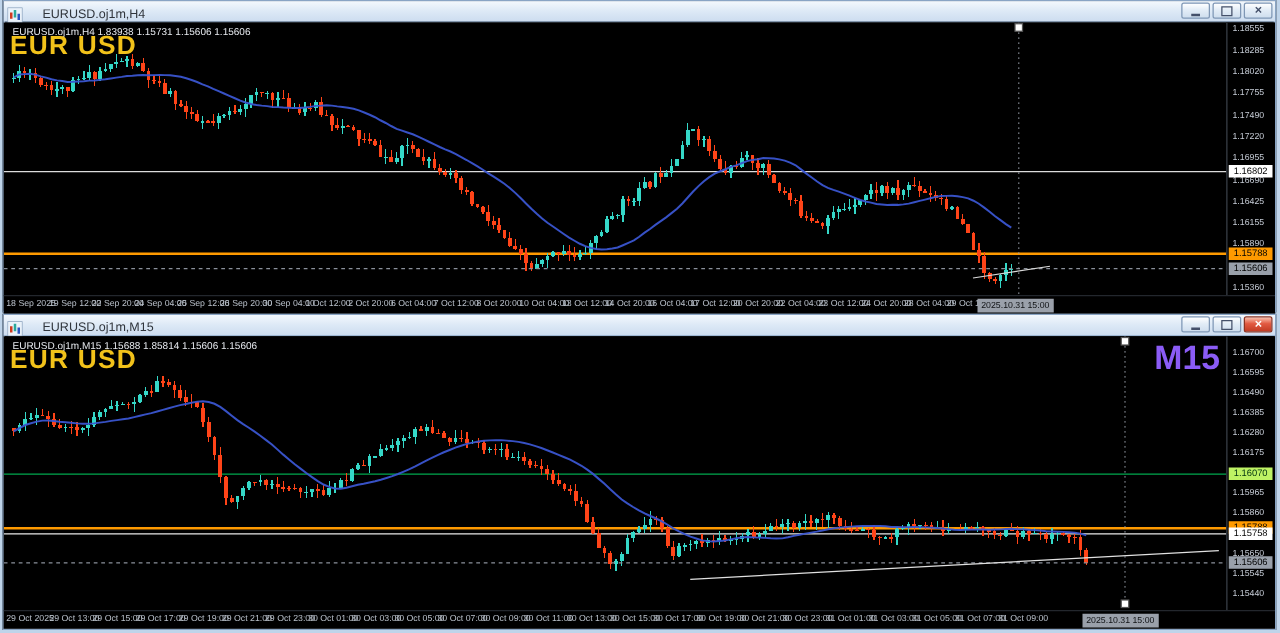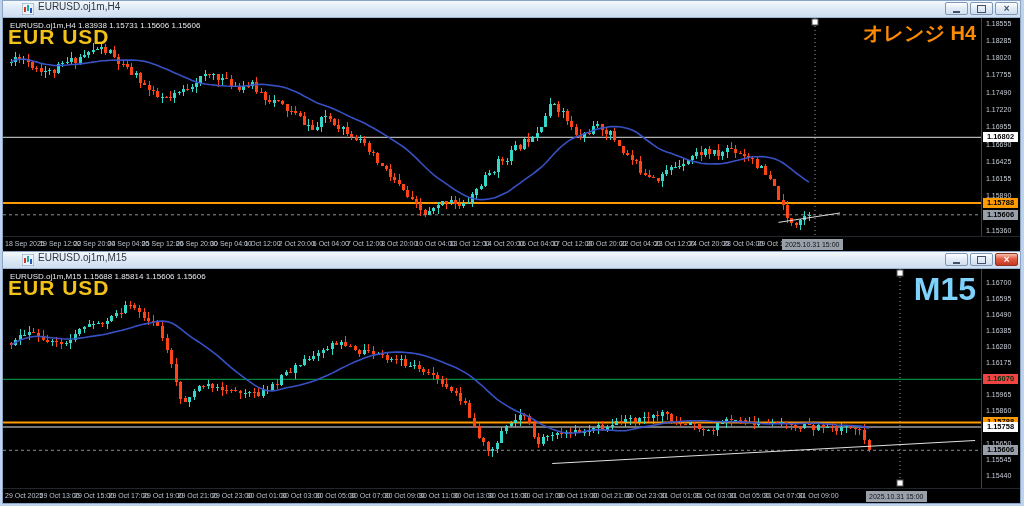--- a/index.html
+++ b/index.html
@@ -7,21 +7,21 @@
     width:1024px;height:506px;overflow:hidden;position:relative;
     background:#bfd4ea;
     font-family:"Liberation Sans", sans-serif;
   }
   .child{
     position:absolute;left:2px;width:1017px;
     border:1px solid #89a4c4;background:#000;
     box-shadow:0 0 0 1px #d9e6f4 inset;
   }
   .tb{
-    height:16px;display:flex;align-items:flex-start;gap:4px;padding:0 19px;
+    height:16px;display:flex;align-items:flex-end;gap:16px;padding:0 3px;
     background:linear-gradient(#f3f8fd,#dde9f6 50%,#cdddf0);
     border-bottom:1px solid #9db6d2;position:relative;
   }
   .tb-ico{width:12px;height:12px;display:inline-block;}
   .tb-title{font-size:10px;color:#30353c;}
   .tb-btns{position:absolute;right:2px;top:1px;display:flex;gap:2px;}
   .wbtn{
     width:23px;height:13px;padding:0;border:1px solid #7f97b5;border-radius:2px;
     background:linear-gradient(#ffffff,#e3edf7 45%,#cfdeee);
     display:flex;align-items:center;justify-content:center;cursor:pointer;
@@ -31,31 +31,31 @@
   .ic-res{display:block;width:7px;height:6px;border:1px solid #44506a;}
   .ic-cls{font-size:10px;line-height:10px;color:#44506a;font-weight:bold;}
   .hot .ic-cls{color:#fff;}
   .plot{position:relative;background:#000;overflow:hidden;cursor:crosshair;}
   .plot svg{position:absolute;left:0;top:0;}
   .axis{
     position:absolute;top:0;right:0;width:38px;height:100%;
     background:#000;border-left:1px solid #3a4049;
   }
   .tick{position:absolute;left:4px;font-size:7px;color:#c6ccd6;line-height:8px;white-space:nowrap;}
-  .pbox{position:absolute;left:1px;right:2px;height:10px;font-size:7.5px;font-weight:bold;
+  .pbox{position:absolute;left:1px;right:2px;height:10px;font-size:7.5px;font-weight:normal;
         text-align:center;line-height:10px;white-space:nowrap;}
   .taxis{position:relative;background:#000;border-top:1px solid #23272d;overflow:hidden;}
   .tl{position:absolute;top:3px;font-size:7px;color:#b9c0ca;white-space:nowrap;}
   .tmark{position:absolute;top:2px;height:11px;line-height:11px;font-size:7px;
          background:#9aa0aa;color:#0f1114;padding:0 3px;white-space:nowrap;}
   .info{position:absolute;left:7px;top:3px;font-size:8px;color:#e6e9ee;white-space:nowrap;}
   .sym{position:absolute;left:5px;top:7px;font-size:21px;font-weight:bold;color:#f2c21a;letter-spacing:1px;}
   .wm{position:absolute;right:44px;top:2px;font-weight:bold;white-space:nowrap;}
   .wm-h4{color:#ff8a00;font-size:20px;}
-  .wm-m15{color:#7dd3fc;font-size:32px;}
+  .wm-m15{color:#8b5cf6;font-size:27px;}
 </style>
 </head>
 <body>
 
 <section class="child" id="win-h4" style="top:0;height:248px;">
   <header class="tb">
     <span class="tb-ico">
       <svg width="12" height="12">
           <rect x="0" y="0" width="12" height="12" fill="#eaf2fa" stroke="#7f97b5"></rect>
           <rect x="2" y="4" width="2" height="5" fill="#d03a20"></rect>
@@ -455,21 +455,20 @@
           <rect x="804.5" y="196.8" width="3" height="1.3" fill="#35d8c8"></rect>
         </g>
         <polyline points="8.0,44.0 12.3,41.6 16.6,41.3 20.9,41.1 25.3,41.7 29.6,43.1 33.9,44.1 38.2,45.4 42.5,46.3 46.8,46.8 51.1,47.5 55.4,47.4 59.8,47.2 64.1,47.0 68.4,46.5 72.7,46.4 77.0,45.9 81.3,45.4 85.6,44.8 90.0,44.1 94.3,43.5 98.6,42.8 102.9,42.6 107.2,42.2 111.5,42.1 115.8,42.2 120.2,42.1 124.5,42.0 128.8,42.1 133.1,42.2 137.4,42.8 141.7,43.4 146.0,44.6 150.3,46.0 154.7,47.6 159.0,49.5 163.3,51.1 167.6,53.1 171.9,54.9 176.2,56.8 180.5,58.7 184.9,60.6 189.2,62.5 193.5,64.0 197.8,65.2 202.1,66.0 206.4,66.5 210.7,66.9 215.0,67.6 219.4,67.7 223.7,68.0 228.0,68.2 232.3,68.3 236.6,68.3 240.9,68.0 245.2,67.5 249.6,66.7 253.9,66.5 258.2,66.2 262.5,66.5 266.8,67.1 271.1,67.6 275.4,68.2 279.8,69.0 284.1,70.3 288.4,72.0 292.7,73.8 297.0,75.8 301.3,78.2 305.6,80.4 309.9,82.8 314.3,85.1 318.6,86.5 322.9,88.0 327.2,89.4 331.5,91.3 335.8,93.3 340.1,95.4 344.5,97.5 348.8,99.6 353.1,101.5 357.4,103.2 361.7,105.3 366.0,107.7 370.3,110.0 374.6,112.5 379.0,115.1 383.3,117.8 387.6,120.7 391.9,123.3 396.2,126.1 400.5,129.0 404.8,132.4 409.2,136.3 413.5,140.4 417.8,144.8 422.1,149.0 426.4,153.0 430.7,156.8 435.0,160.2 439.4,163.2 443.7,166.2 448.0,169.2 452.3,172.1 456.6,174.6 460.9,177.0 465.2,178.9 469.5,180.3 473.9,181.2 478.2,181.6 482.5,181.4 486.8,180.8 491.1,180.0 495.4,178.2 499.7,176.3 504.1,174.3 508.4,171.4 512.7,168.1 517.0,165.2 521.3,161.9 525.6,158.9 529.9,155.9 534.2,152.5 538.6,149.0 542.9,144.8 547.2,140.0 551.5,135.2 555.8,130.9 560.1,127.0 564.4,123.7 568.8,120.9 573.1,119.0 577.4,117.4 581.7,115.5 586.0,114.3 590.3,112.6 594.6,110.9 599.0,109.9 603.3,109.4 607.6,108.5 611.9,108.6 616.2,108.8 620.5,109.5 624.8,110.5 629.1,112.1 633.5,114.2 637.8,117.5 642.1,120.9 646.4,124.0 650.7,127.2 655.0,130.1 659.3,132.3 663.7,133.9 668.0,135.3 672.3,136.9 676.6,138.5 680.9,140.3 685.2,142.0 689.5,143.2 693.8,144.1 698.2,145.2 702.5,145.6 706.8,146.0 711.1,145.9 715.4,145.9 719.7,145.5 724.0,144.9 728.4,143.8 732.7,142.7 737.0,141.7 741.3,140.6 745.6,139.5 749.9,138.8 754.2,138.7 758.6,138.6 762.9,139.0 767.2,139.7 771.5,140.7 775.8,142.6 780.1,145.0 784.4,148.1 788.7,151.4 793.1,155.0 797.4,158.1 801.7,161.3 806.0,164.1 " fill="none" stroke="#3a55d0" stroke-width="1.6" opacity="0.95"></polyline>
         <line x1="0" y1="196.8" x2="979" y2="196.8" stroke="#8a909a" stroke-width="1" stroke-dasharray="3,3"></line>
         <line x1="775.4" y1="204.4" x2="837.0" y2="195.0" stroke="#d8d8d8" stroke-width="1"></line>
         <line x1="812" y1="0" x2="812" y2="218" stroke="#9aa0aa" stroke-dasharray="1,3"></line>
         <rect x="809" y="1" width="6" height="6" fill="#ffffff" stroke="#555"></rect>
       </svg>
     <div class="info">EURUSD.oj1m,H4 1.83938 1.15731 1.15606 1.15606</div>
     <div class="sym">EUR USD</div>
-    <div class="wm wm-h4">オレンジ H4</div>
     <div class="axis">
         <div class="tick" style="top: 2px;">1.18555</div>
         <div class="tick" style="top: 19px;">1.18285</div>
         <div class="tick" style="top: 36px;">1.18020</div>
         <div class="tick" style="top: 53px;">1.17755</div>
         <div class="tick" style="top: 71px;">1.17490</div>
         <div class="tick" style="top: 88px;">1.17220</div>
         <div class="tick" style="top: 105px;">1.16955</div>
         <div class="tick" style="top: 123px;">1.16690</div>
         <div class="tick" style="top: 140px;">1.16425</div>
@@ -930,21 +929,21 @@
         <div class="tick" style="top: 26px;">1.16595</div>
         <div class="tick" style="top: 42px;">1.16490</div>
         <div class="tick" style="top: 58px;">1.16385</div>
         <div class="tick" style="top: 74px;">1.16280</div>
         <div class="tick" style="top: 90px;">1.16175</div>
         <div class="tick" style="top: 122px;">1.15965</div>
         <div class="tick" style="top: 138px;">1.15860</div>
         <div class="tick" style="top: 171px;">1.15650</div>
         <div class="tick" style="top: 187px;">1.15545</div>
         <div class="tick" style="top: 203px;">1.15440</div>
-        <div class="pbox" style="top: 105px; background: #ef4444; color: rgb(0, 51, 15);">1.16070</div>
+        <div class="pbox" style="top: 105px; background: #bef264; color: rgb(0, 51, 15);">1.16070</div>
         <div class="pbox" style="top: 148px; background: rgb(255, 154, 0); color: rgb(0, 0, 0);">1.15788</div>
         <div class="pbox" style="top: 153px; background: rgb(255, 255, 255); color: rgb(0, 0, 0);">1.15758</div>
         <div class="pbox" style="top: 176px; background: rgb(153, 160, 170); color: rgb(0, 0, 0);">1.15606</div>
       </div>
   </div>
   <div class="taxis" style="height:14px;">
       <div class="tl" style="left: 2px;">29 Oct 2025</div>
       <div class="tl" style="left: 36.5px;">29 Oct 13:00</div>
       <div class="tl" style="left: 71px;">29 Oct 15:00</div>
       <div class="tl" style="left: 105.5px;">29 Oct 17:00</div>

